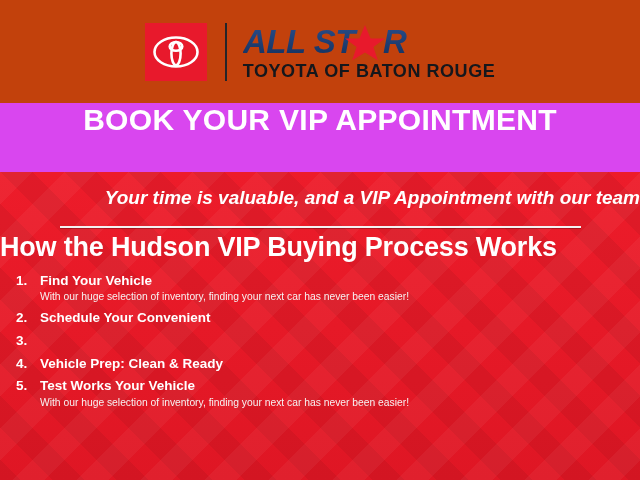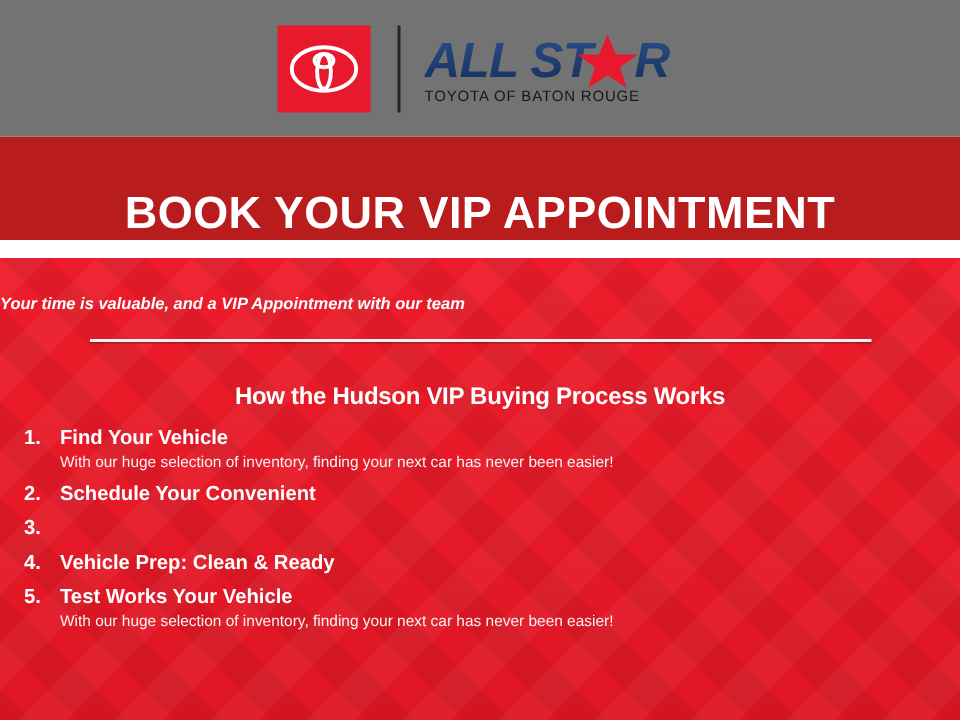--- a/index.html
+++ b/index.html
@@ -10,22 +10,22 @@
   body {
     width: 640px;
     height: 480px;
     overflow: hidden;
     font-family: "Liberation Sans", sans-serif;
     position: relative;
   }
 
   
   .logo-header {
-    height: 91px;
-    background: #737373;
+    height: 103px;
+    background: #c2410c;
     display: flex;
     align-items: center;
     justify-content: center;
     gap: 0px;
     position: relative;
   }
   .logo-group {
     display: flex;
     align-items: center;
     height: 62px;
@@ -55,35 +55,35 @@
     justify-content: center;
     height: 60px;
   }
   .allstar-wordmark {
     position: relative;
     height: 38px;
     width: 172px;
   }
   .allstar-wordmark svg { display: block; }
   .allstar-sub {
-    font-size: 10px;
-    font-weight: normal;
+    font-size: 18px;
+    font-weight: bold;
     letter-spacing: 0.55px;
     color: #15171c;
     line-height: 1;
     margin-top: 1px;
     white-space: nowrap;
   }
 
   
   .banner {
     height: 69px;
-    background: #b91c1c;
-    display: flex;
-    align-items: flex-end;
+    background: #d946ef;
+    display: flex;
+    align-items: flex-start;
     justify-content: center;
   }
   .banner-title {
     color: #ffffff;
     font-size: 30px;
     font-weight: bold;
     letter-spacing: 0.3px;
     white-space: nowrap;
   }
 
@@ -96,45 +96,45 @@
     height: 308px;
     background:
       linear-gradient(135deg, rgba(255,255,255,0.045) 25%, transparent 25%, transparent 50%, rgba(255,255,255,0.045) 50%, rgba(255,255,255,0.045) 75%, transparent 75%),
       linear-gradient(45deg, rgba(0,0,0,0.055) 25%, transparent 25%, transparent 50%, rgba(0,0,0,0.055) 50%, rgba(0,0,0,0.055) 75%, transparent 75%),
       linear-gradient(180deg, #ED1C2A 0%, #DF1624 100%);
     background-size: 64px 64px, 64px 64px, 100% 100%;
     overflow: hidden;
   }
 
   .tagline {
-    text-align: left;
+    text-align: right;
     color: #ffffff;
     font-style: italic;
     font-weight: bold;
-    font-size: 11px;
+    font-size: 19px;
     line-height: 1.45;
-    padding-top: 24px;
+    padding-top: 12px;
   }
   .tagline span { display: block; }
 
   .rule {
     width: 521px;
     height: 2px;
     background: #f3f3f3;
     margin: 14px auto 0 auto;
     box-shadow: 0 1px 0 rgba(0,0,0,0.25);
   }
 
   .process-heading {
-    text-align: center;
-    color: #ffffff;
-    font-size: 16px;
+    text-align: left;
+    color: #ffffff;
+    font-size: 27px;
     font-weight: bold;
     letter-spacing: -0.2px;
-    margin-top: 28px;
+    margin-top: 4px;
     white-space: nowrap;
   }
 
   .steps {
     margin: 10px 0 0 0;
     padding: 0 10px 0 16px;
     list-style: none;
   }
   .step {
     display: flex;

